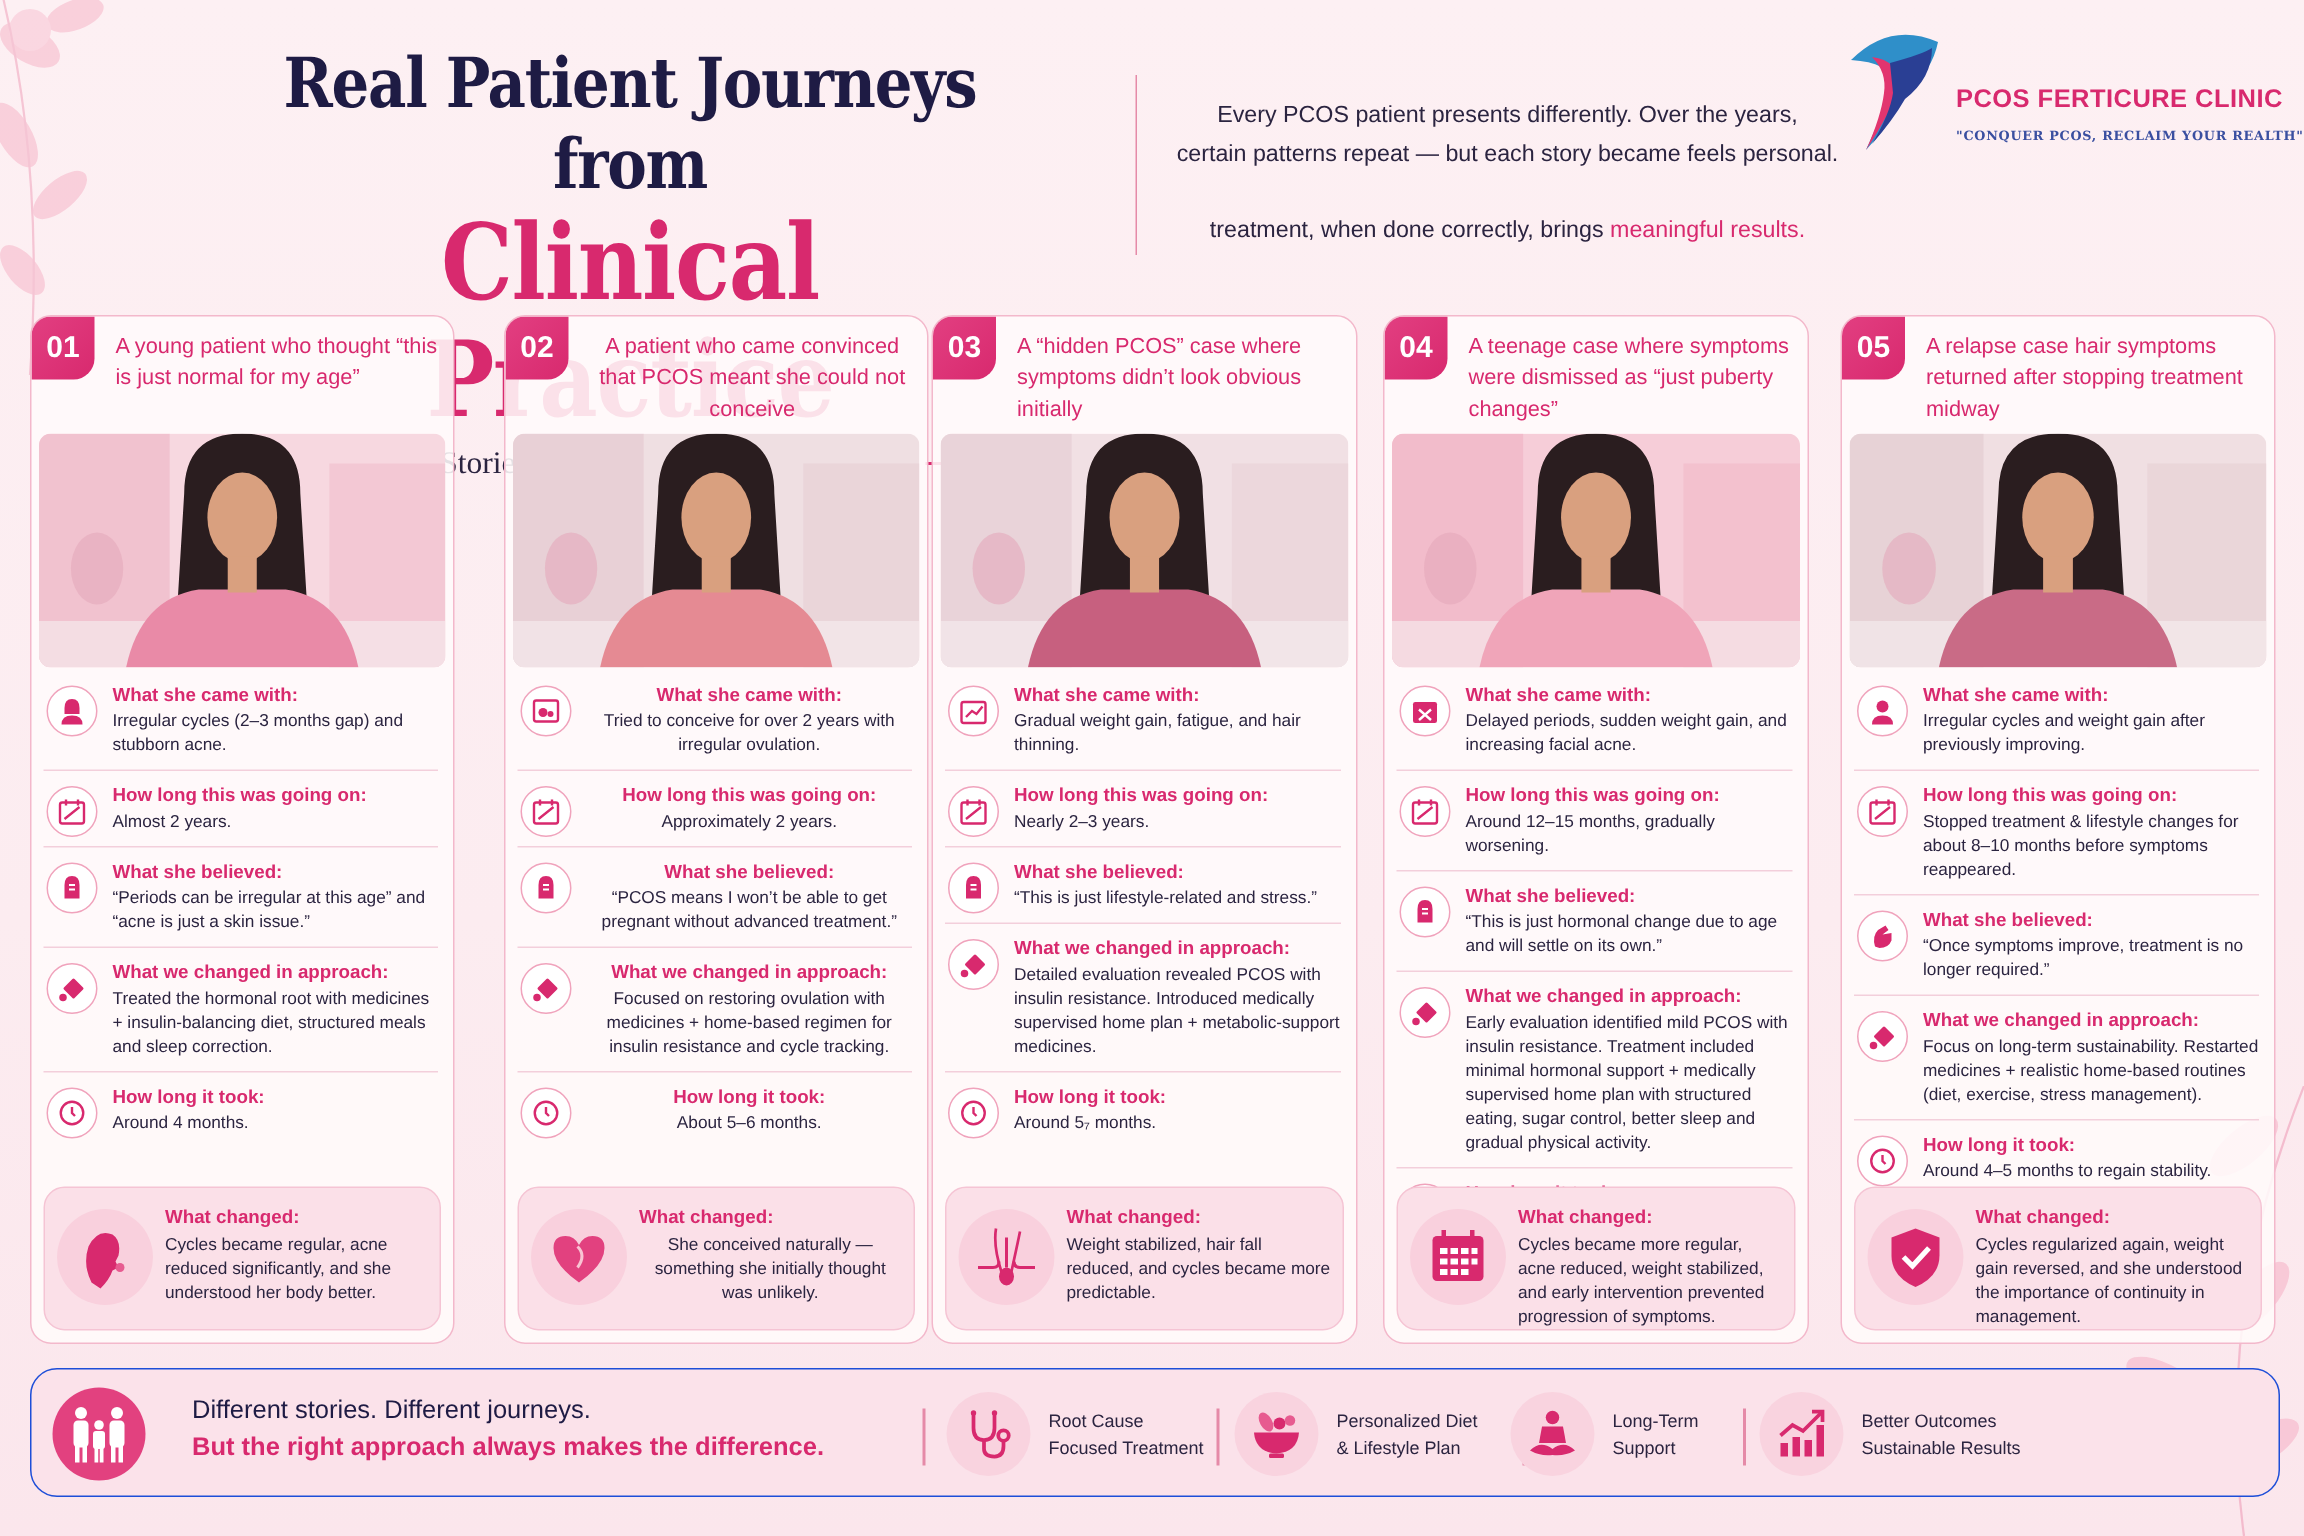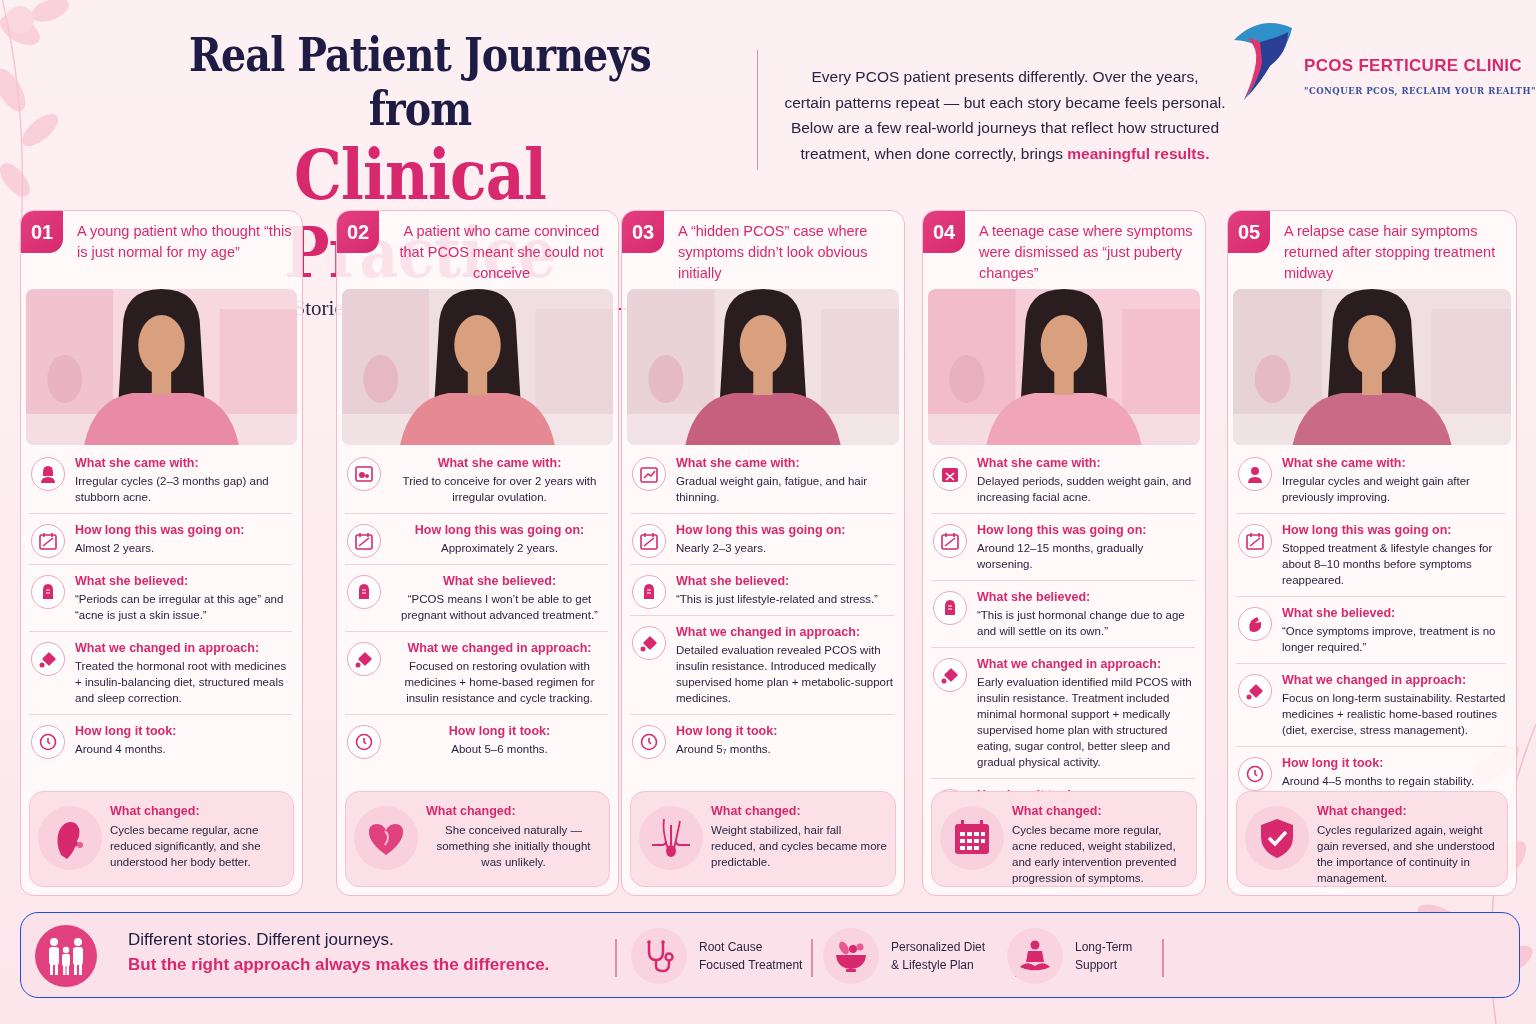--- a/index.html
+++ b/index.html
@@ -39,21 +39,21 @@
     font-size: 21px; color: #2b2440;
   }
   .sub-sprig { color: #d8296e; font-size: 16px; }
   .header-divider {
     position: absolute; left: 757px; top: 50px; width: 1px; height: 120px; background: #e58aa8;
   }
   .intro {
     position: absolute; left: 780px; top: 64px; width: 450px; text-align: center;
     font-size: 15.5px; line-height: 25.5px; color: #2b2440;
   }
-  .intro .hl { color: #d8296e; font-weight: bold; }
+  .intro .hl { color: #d8296e; font-weight: normal; }
   .logo { position: absolute; left: 1230px; top: 18px; width: 290px; height: 90px; }
   .logo-mark { position: absolute; left: 0; top: 0; width: 66px; height: 84px; }
   .logo-name {
     position: absolute; left: 74px; top: 38px; font-size: 17px; font-weight: bold;
     color: #d8296e; letter-spacing: .3px; white-space: nowrap;
   }
   .logo-tag {
     position: absolute; left: 74px; top: 68px; font-size: 8.5px; font-weight: bold;
     color: #3a4fa0; font-family: "DejaVu Serif", serif; letter-spacing: .5px; white-space: nowrap;
   }
@@ -167,21 +167,21 @@
       <span class="sub-rule"></span>
       <span class="subtitle">Real Stories. Real Struggles. Real Results.</span>
       <span class="sub-rule" style="width:24px"></span>
       <span class="sub-sprig">❦</span>
     </div>
   </div>
   <div class="header-divider"></div>
   <div class="intro">
     <span>Every PCOS patient presents differently. Over the years,</span><br>
     <span>certain patterns repeat — but each story became feels personal.</span><br>
-    <span>Below are a few real-world journeys that reflect how structured</span><br>
+    <br>
     <span>treatment, when done correctly, brings </span><span class="hl">meaningful results.</span>
   </div>
   <div class="logo">
     <svg class="logo-mark" viewBox="0 0 66 84">
       <path d="M4 22 Q30 -4 62 10 Q58 30 40 44 Q34 60 14 82 Q26 56 30 40 Q34 24 4 22Z" fill="#2f8fc9"></path>
       <path d="M18 20 Q36 22 36 40 Q30 58 14 82 Q24 60 26 44 Q28 30 18 20Z" fill="#e2356f"></path>
       <path d="M30 24 Q52 18 58 14 Q58 34 40 48 Q32 62 18 78 Q30 58 32 44 Z" fill="#2a3f94"></path>
     </svg>
     <div class="logo-name">PCOS FERTICURE CLINIC</div>
     <div class="logo-tag">"CONQUER PCOS, RECLAIM YOUR REALTH"</div>
@@ -659,13 +659,27 @@
       <svg viewBox="0 0 36 36">
           <circle cx="18" cy="7" r="4.5" fill="#d8296e"></circle>
           <path d="M11 13 H25 L27 24 H9Z" fill="#d8296e"></path>
           <path d="M3 29 Q10 22 18 28 Q26 22 33 29 Q26 33 18 32 Q10 33 3 29Z" fill="#d8296e"></path>
         </svg>
     </div>
     <div class="feat-text">Long-Term
 Support</div>
   </div>
   <div class="feat-div" style="left:1141px"></div>
+  <div class="feat" style="left:1152px">
+    <div class="feat-icon">
+      <svg viewBox="0 0 36 36">
+          <rect x="4" y="24" width="5" height="9" fill="#d8296e"></rect>
+          <rect x="12" y="20" width="5" height="13" fill="#d8296e"></rect>
+          <rect x="20" y="22" width="5" height="11" fill="#d8296e"></rect>
+          <rect x="28" y="12" width="5" height="21" fill="#d8296e"></rect>
+          <path d="M4 19 L12 12 L19 16 L31 4" stroke="#d8296e" stroke-width="2.5" fill="none"></path>
+          <path d="M25 3 L32 3 L32 10" stroke="#d8296e" stroke-width="2.5" fill="none"></path>
+        </svg>
+    </div>
+    <div class="feat-text">Better Outcomes
+Sustainable Results</div>
+  </div>
 </div>
 
 </body></html>

